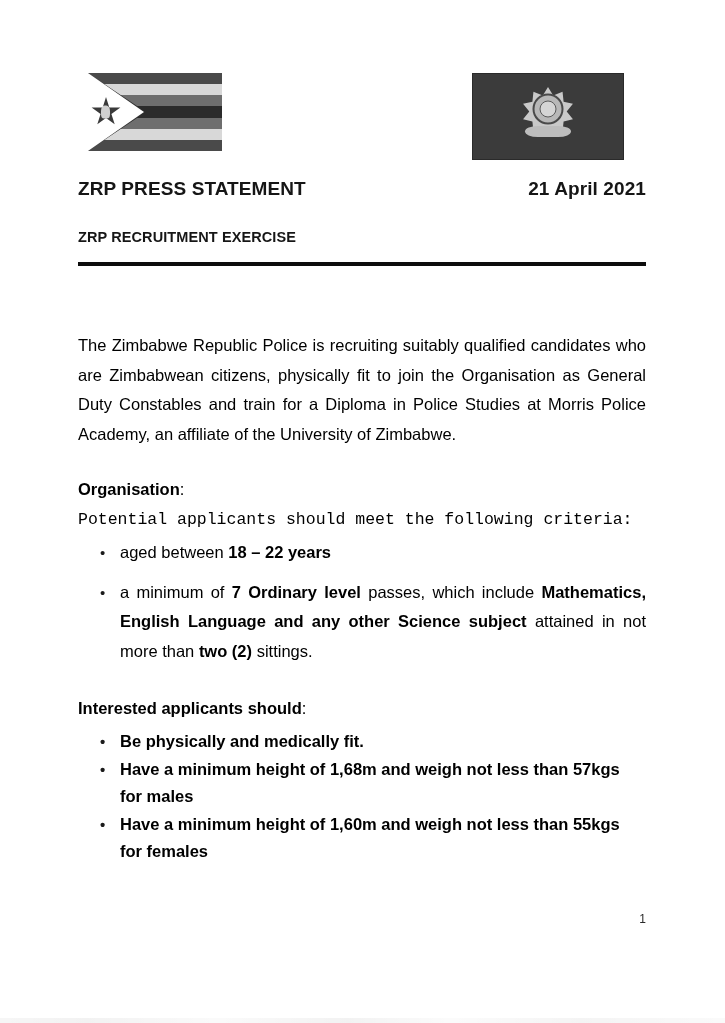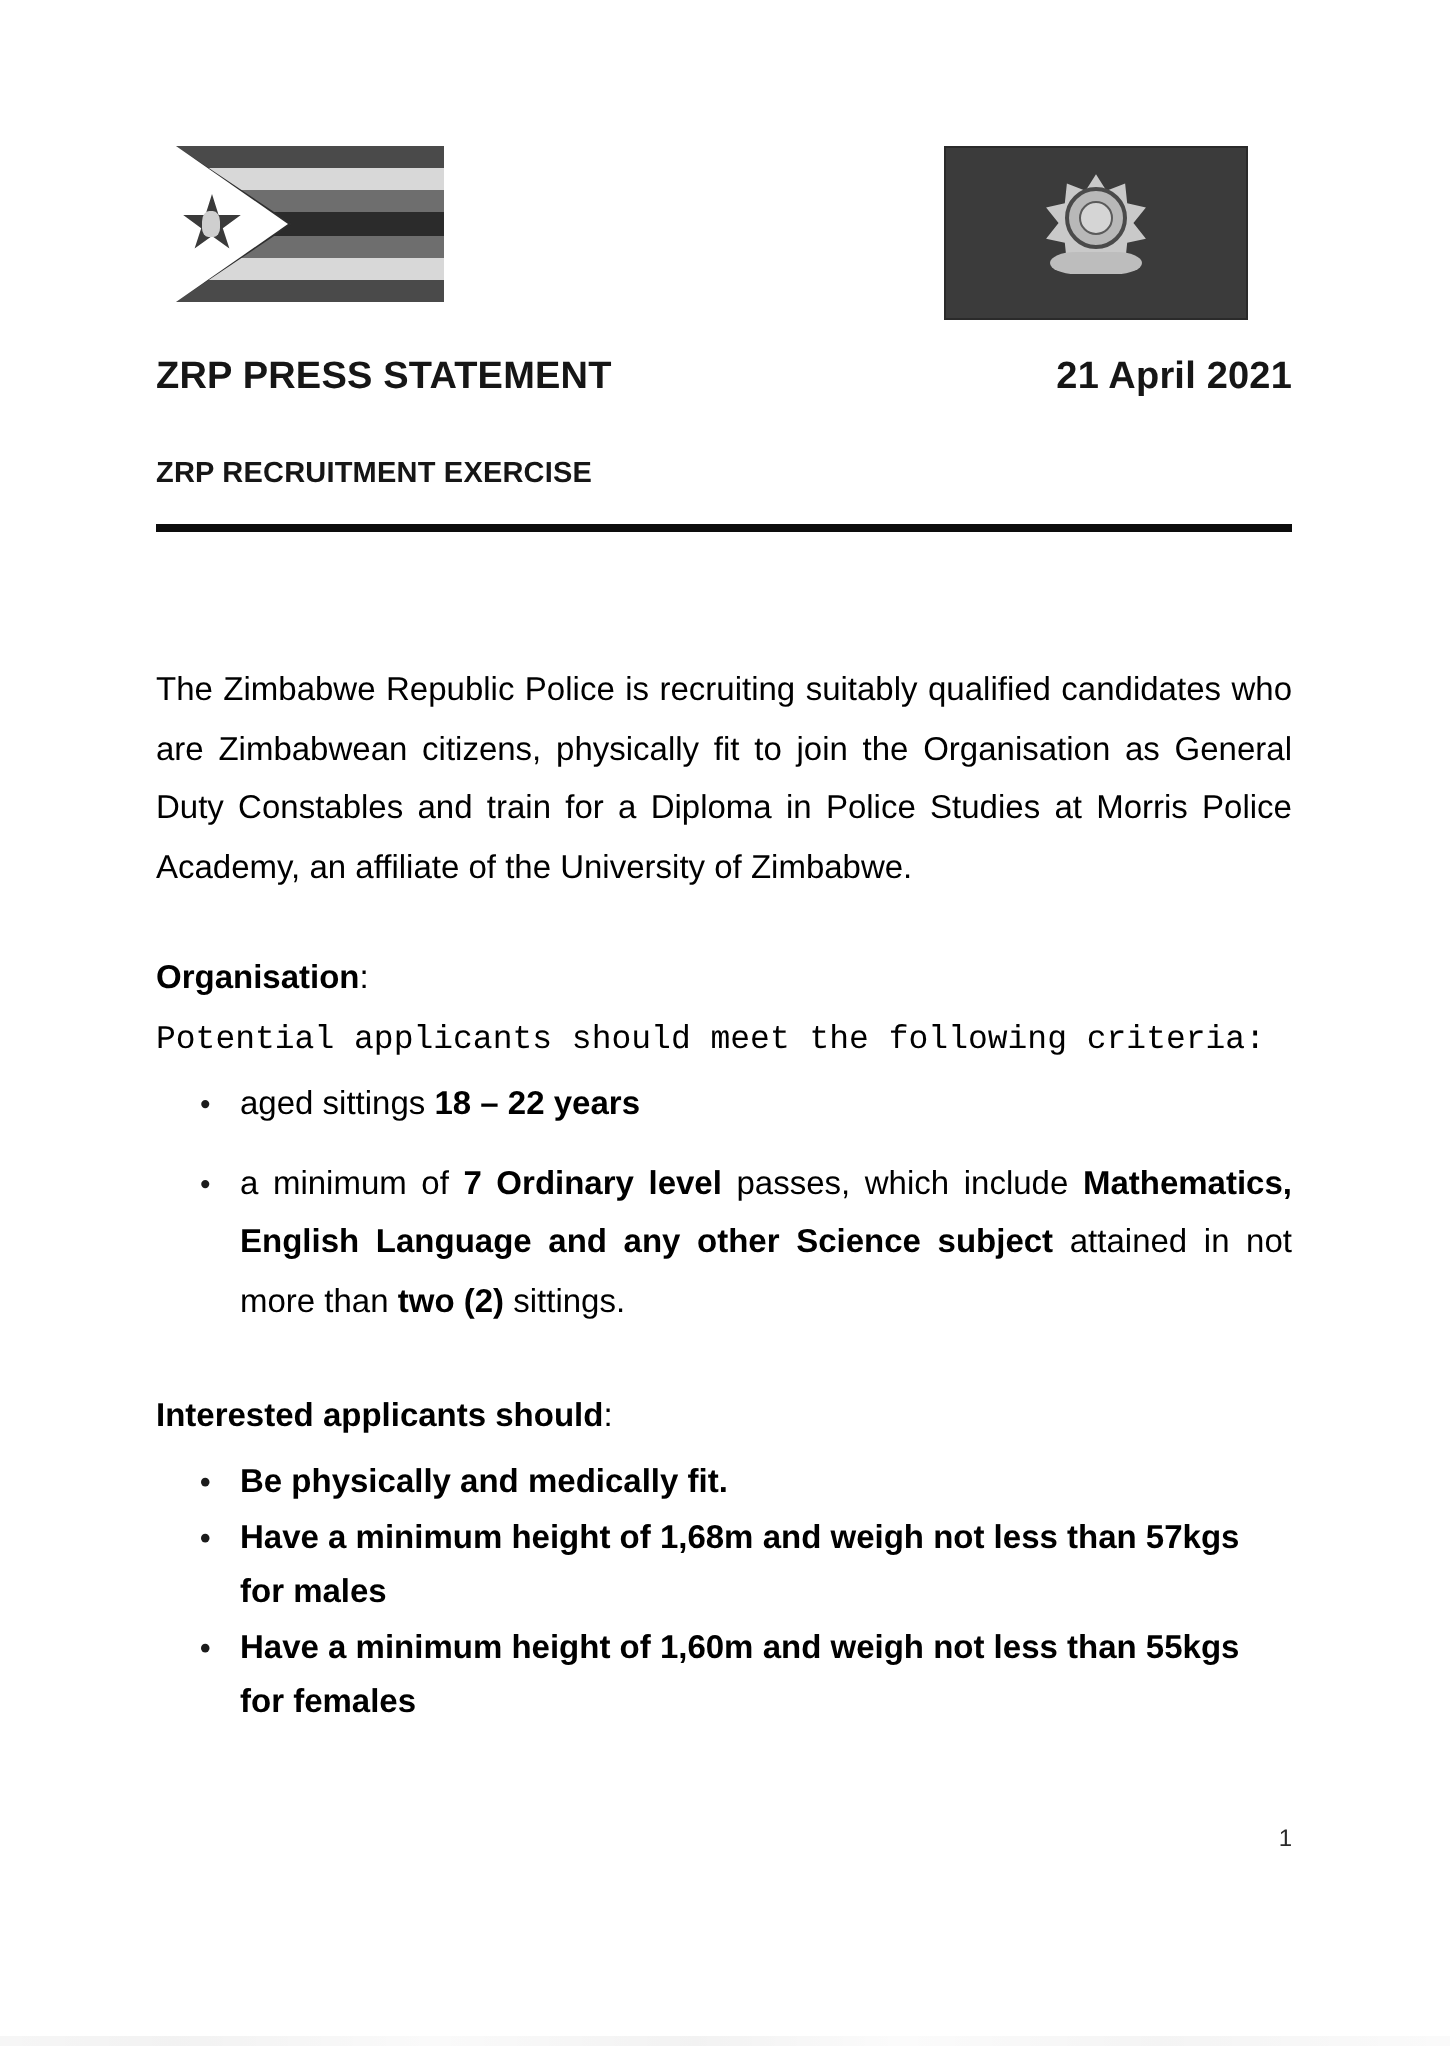--- a/index.html
+++ b/index.html
@@ -294,21 +294,21 @@
 
     <p class="para">The Zimbabwe Republic Police is recruiting suitably qualified candidates who are Zimbabwean citizens, physically fit to join the Organisation as General Duty Constables and train for a Diploma in Police Studies at Morris Police Academy, an affiliate of the University of Zimbabwe.</p>
 
     <div class="section-head">
       <b>Organisation</b><span>:</span>
     </div>
 
     <p class="lead">Potential applicants should meet the following criteria:</p>
 
     <ul class="bullets">
-        <li><span>aged sittings </span><b>18 – 22 years</b></li>
+        <li><span>aged between </span><b>18 – 22 years</b></li>
         <li class="justified"><span>a minimum of </span><b>7 Ordinary level</b><span> passes, which include </span><b>Mathematics, English Language and any other Science subject</b><span> attained in not more than </span><b>two (2)</b><span> sittings.</span></li>
       </ul>
 
     <div class="gap-lg"></div>
 
     <div class="section-head">
       <b>Interested applicants should</b><span>:</span>
     </div>
 
     <ul class="bullets tight">

